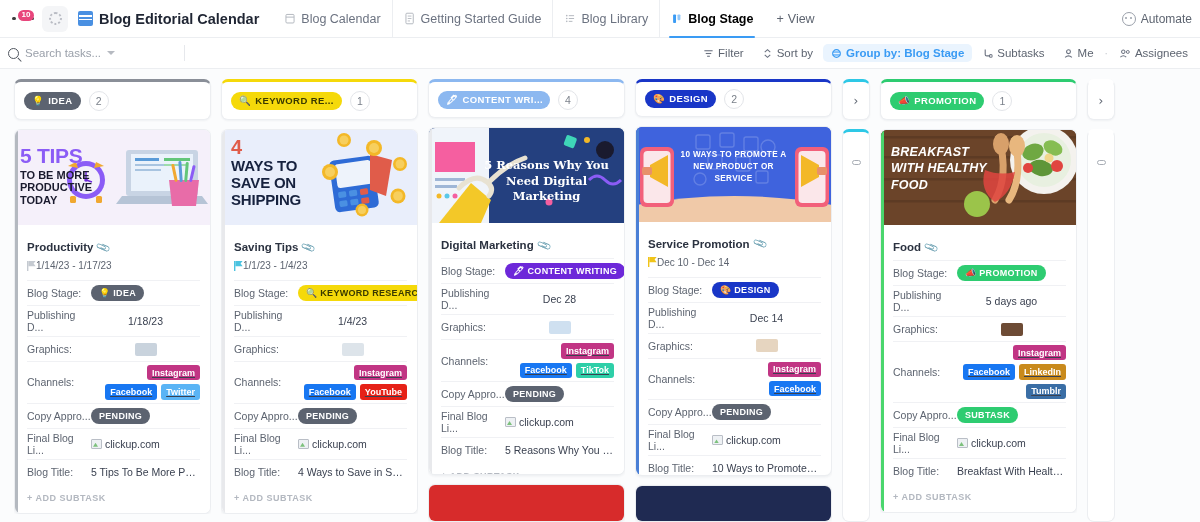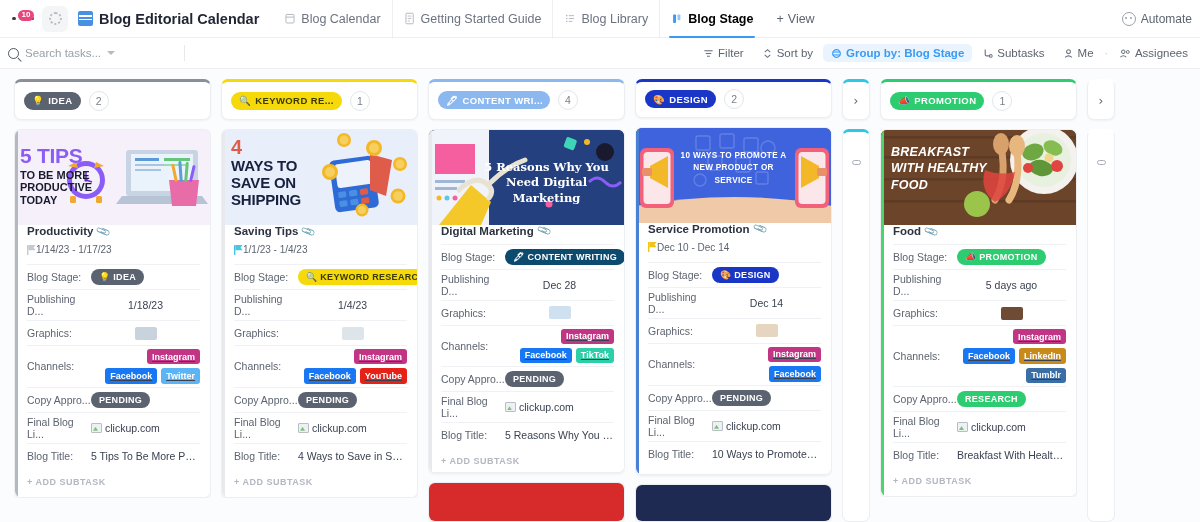--- a/index.html
+++ b/index.html
@@ -122,21 +122,21 @@
   .card {
     background:#fff; border:1px solid #eceef1; border-radius:7px;
     overflow:hidden; box-shadow:0 1px 3px rgba(20,30,50,.07);
     position:relative;
   }
   .card-accent { position:absolute; left:0; top:0; bottom:0; width:3px; z-index:3; }
   .cover { height:95px; position:relative; overflow:hidden; }
   .cover-txt {
     position:absolute; z-index:2; line-height:1.12;
   }
-  .card-body { padding:0 10px 0 12px; }
+  .card-body { padding:16px 10px 0 12px; }
   .card-name {
     font-size:11.5px; font-weight:600; color:#2b3240;
     display:flex; align-items:center; gap:4px; margin-bottom:7px;
   }
   .clip { font-size:10px; color:#b3b8c0; transform:rotate(-25deg); display:inline-block;}
   .daterow {
     display:flex; align-items:center; font-size:10px; color:#5d6470;
     padding-bottom:9px;
   }
   .flag { width:9px; height:10px; flex:none; }
@@ -585,21 +585,21 @@
       </div></div>
         <div class="card-body">
           <div class="card-name">
             <span>Digital Marketing</span>
             <span class="clip">📎</span>
           </div>
 
           <div class="frow">
             <span class="flabel">Blog Stage:</span>
             <span class="fval">
-              <span class="statepill" style="background:#0c4a6e;color:#ffffff">
+              <span class="statepill" style="background:#6d28d9;color:#ffffff">
                 <span>🖋</span>
                 CONTENT WRITING
               </span>
             </span>
           </div>
 
           <div class="frow">
             <span class="flabel">Publishing D...</span>
             <span class="fval center">Dec 28</span>
           </div>
@@ -852,21 +852,21 @@
                 <span class="tagpill" style="background:#c13584">Instagram</span>
                 <span class="tagpill" style="background:#1877f2">Facebook</span>
                 <span class="tagpill" style="background:#c98a1c">LinkedIn</span>
                 <span class="tagpill" style="background:#3a6ea5">Tumblr</span>
               </span>
           </div>
 
           <div class="frow">
             <span class="flabel">Copy Appro...</span>
             <span class="fval">
-              <span class="statepill" style="background:#2ecc71">RESEARCH</span>
+              <span class="statepill" style="background:#2ecc71">SUBTASK</span>
             </span>
           </div>
 
           <div class="frow">
             <span class="flabel">Final Blog Li...</span>
             <span class="fval">
               <span class="linkcell">
                 <span class="imgico"></span>
                 <span>clickup.com</span>
               </span>

